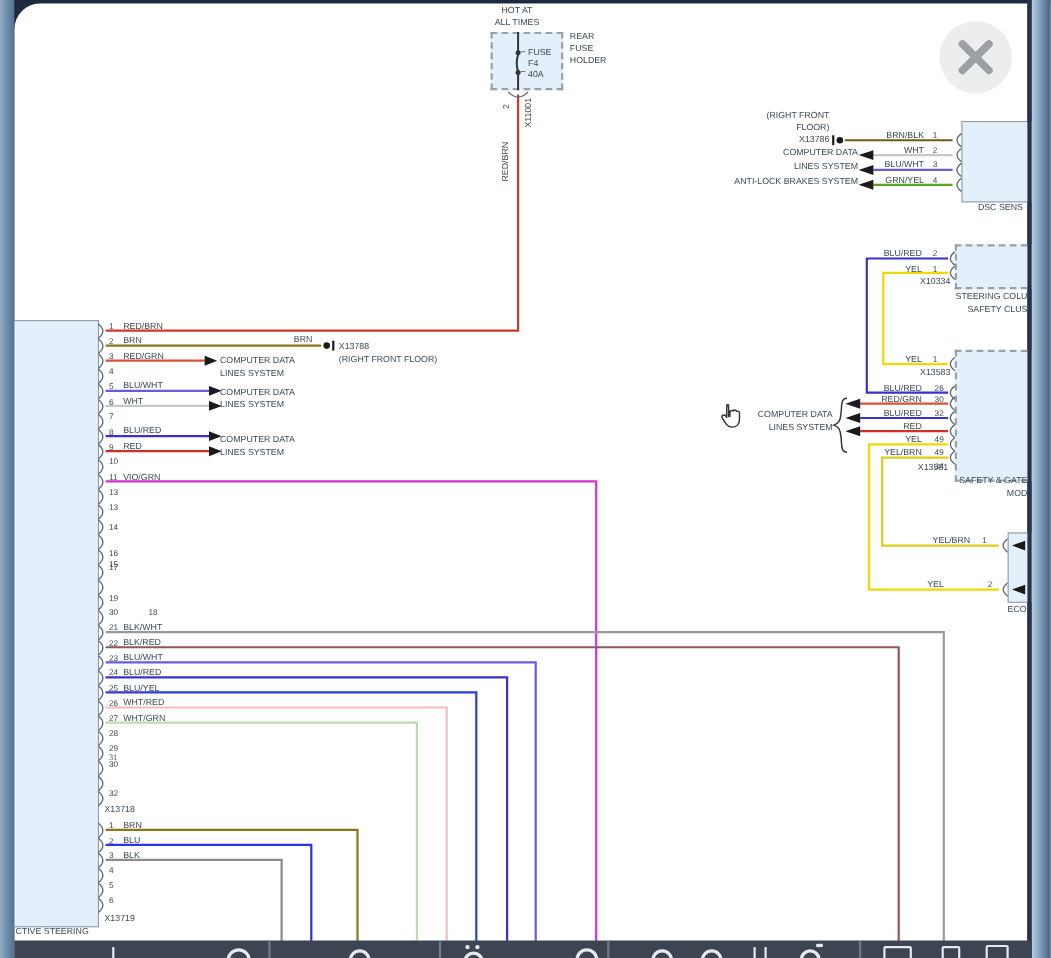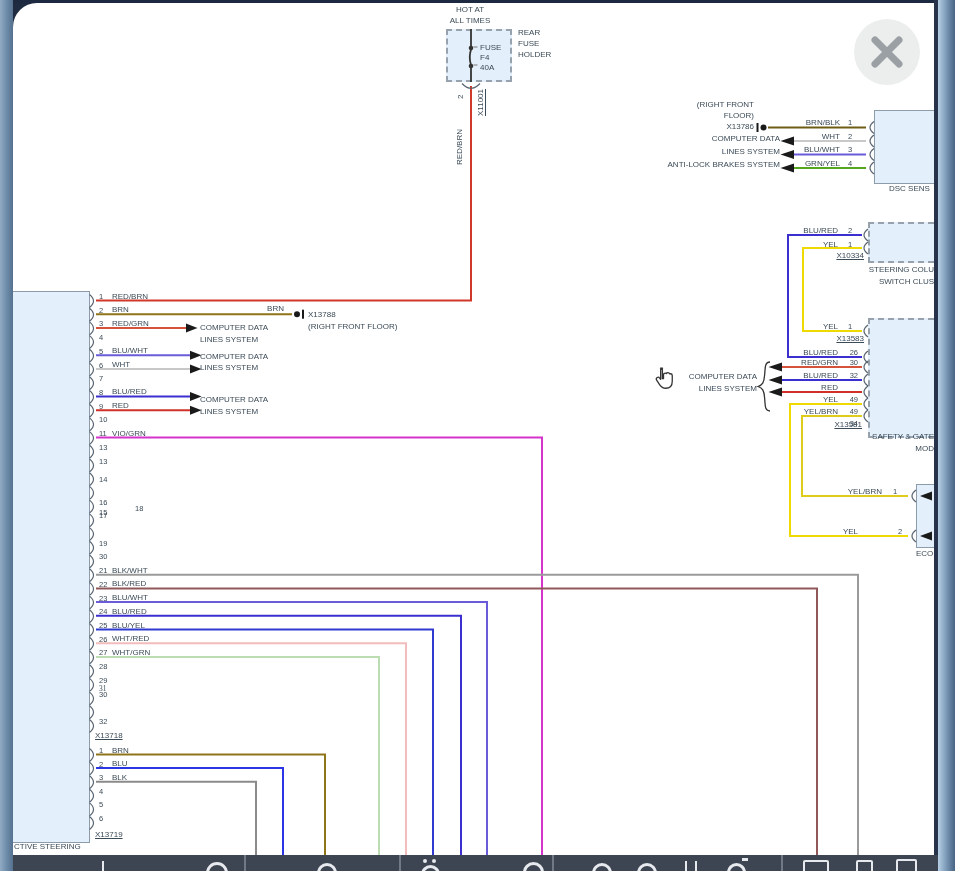--- a/index.html
+++ b/index.html
@@ -6,21 +6,21 @@
   #stage{position:relative;width:955px;height:871px;background:#1e2b40;overflow:hidden;
          font-family:"Liberation Sans","DejaVu Sans",sans-serif;}
   .page{position:absolute;left:13px;top:3px;width:921px;height:868px;background:#fff;
         border-radius:24px 0 0 0;}
   .box{position:absolute;background:#e3f0fb;border:1px solid #8d9cab;z-index:2;}
   .dashedbox{border:2px dashed #97a2ad;}
   svg.lay{position:absolute;left:0;top:0;z-index:3;pointer-events:none;}
   .t{position:absolute;font-size:8px;line-height:10px;color:#3b4a57;white-space:nowrap;z-index:4;}
   .tr{text-align:right;}
   .tc{text-align:center;}
-  .u{text-decoration:underline;}
+  .u{}
   .num{font-size:7.5px;}
   .vtext{position:absolute;writing-mode:vertical-rl;transform:rotate(180deg);
          font-size:8px;color:#3b4a57;z-index:4;}
   #topstrip{position:absolute;left:0;top:0;width:955px;height:3px;background:#1c2940;z-index:10;}
   #leftbar{position:absolute;left:0;top:0;width:13px;height:871px;z-index:10;
            background:linear-gradient(90deg,#93abc4,#7190ad 45%,#54718f);}
   #rightedge{position:absolute;left:934px;top:0;width:4px;height:871px;background:#26334a;z-index:10;}
   #rightbar{position:absolute;left:938px;top:0;width:17px;height:871px;z-index:10;
             background:linear-gradient(90deg,#b6cfe5,#86a4c0 40%,#5c7a99 78%,#496582);}
   #toolbar{position:absolute;left:13px;top:855px;width:925px;height:16px;background:#3e4552;
@@ -199,21 +199,21 @@
   <div class="t tr" style="left:663px;top:146.5px;width:117px;">LINES SYSTEM</div>
   <div class="t tr" style="left:600px;top:160px;width:180px;">ANTI-LOCK BRAKES SYSTEM</div>
   <div class="t" style="left:889px;top:184px;">DSC SENS</div>
 
   <div class="t tr" style="left:758px;top:226px;width:80px;">BLU/RED</div>
   <div class="t num" style="left:848px;top:226px;">2</div>
   <div class="t tr" style="left:758px;top:239.5px;width:80px;">YEL</div>
   <div class="t num" style="left:848px;top:239.5px;">1</div>
   <div class="t tr u" style="left:800px;top:250.5px;width:64px;">X10334</div>
   <div class="t tr" style="left:817px;top:265px;width:117px;">STEERING COLU</div>
-  <div class="t tr" style="left:817px;top:277px;width:117px;">SWITCH CLUS</div>
+  <div class="t tr" style="left:817px;top:277px;width:117px;">SAFETY CLUS</div>
 
   <div class="t tr" style="left:758px;top:322px;width:80px;">YEL</div>
   <div class="t num" style="left:848px;top:322px;">1</div>
   <div class="t tr u" style="left:800px;top:333.5px;width:64px;">X13583</div>
   <div class="t tr" style="left:758px;top:348px;width:80px;">BLU/RED</div>
   <div class="t tr num" style="left:840px;top:348px;width:18px;">26</div>
   <div class="t tr" style="left:758px;top:358px;width:80px;">RED/GRN</div>
   <div class="t tr num" style="left:840px;top:358px;width:18px;">30</div>
   <div class="t tr" style="left:758px;top:371px;width:80px;">BLU/RED</div>
   <div class="t tr num" style="left:840px;top:371px;width:18px;">32</div>
@@ -267,21 +267,21 @@
       <div class="t" style="left: 112px; top: 401.18px;">RED</div>
       <div class="t num" style="left: 99px; top: 415.39px;">10</div>
       <div class="t num" style="left: 99px; top: 429.1px;">11</div>
       <div class="t" style="left: 112px; top: 428.6px;">VIO/GRN</div>
       <div class="t num" style="left: 99px; top: 442.81px;">13</div>
       <div class="t num" style="left: 99px; top: 456.52px;">13</div>
       <div class="t num" style="left: 99px; top: 475px;">14</div>
       <div class="t num" style="left: 99px; top: 483.94px; margin-top: 24px;">15</div>
       <div class="t num" style="left: 99px; top: 497.65px;">16</div>
       <div class="t num" style="left: 99px; top: 511.36px;">17</div>
-      <div class="t num" style="left: 99px; top: 504px; margin-left: 36px;">18</div>
+      <div class="t num" style="left: 99px; top: 552px; margin-left: 36px;">18</div>
       <div class="t num" style="left: 99px; top: 538.78px;">19</div>
       <div class="t num" style="left: 99px; top: 552.49px;">30</div>
       <div class="t num" style="left: 99px; top: 566.2px;">21</div>
       <div class="t" style="left: 112px; top: 565.7px;">BLK/WHT</div>
       <div class="t num" style="left: 99px; top: 579.91px;">22</div>
       <div class="t" style="left: 112px; top: 579.41px;">BLK/RED</div>
       <div class="t num" style="left: 99px; top: 593.62px;">23</div>
       <div class="t" style="left: 112px; top: 593.12px;">BLU/WHT</div>
       <div class="t num" style="left: 99px; top: 607.33px;">24</div>
       <div class="t" style="left: 112px; top: 606.83px;">BLU/RED</div>

